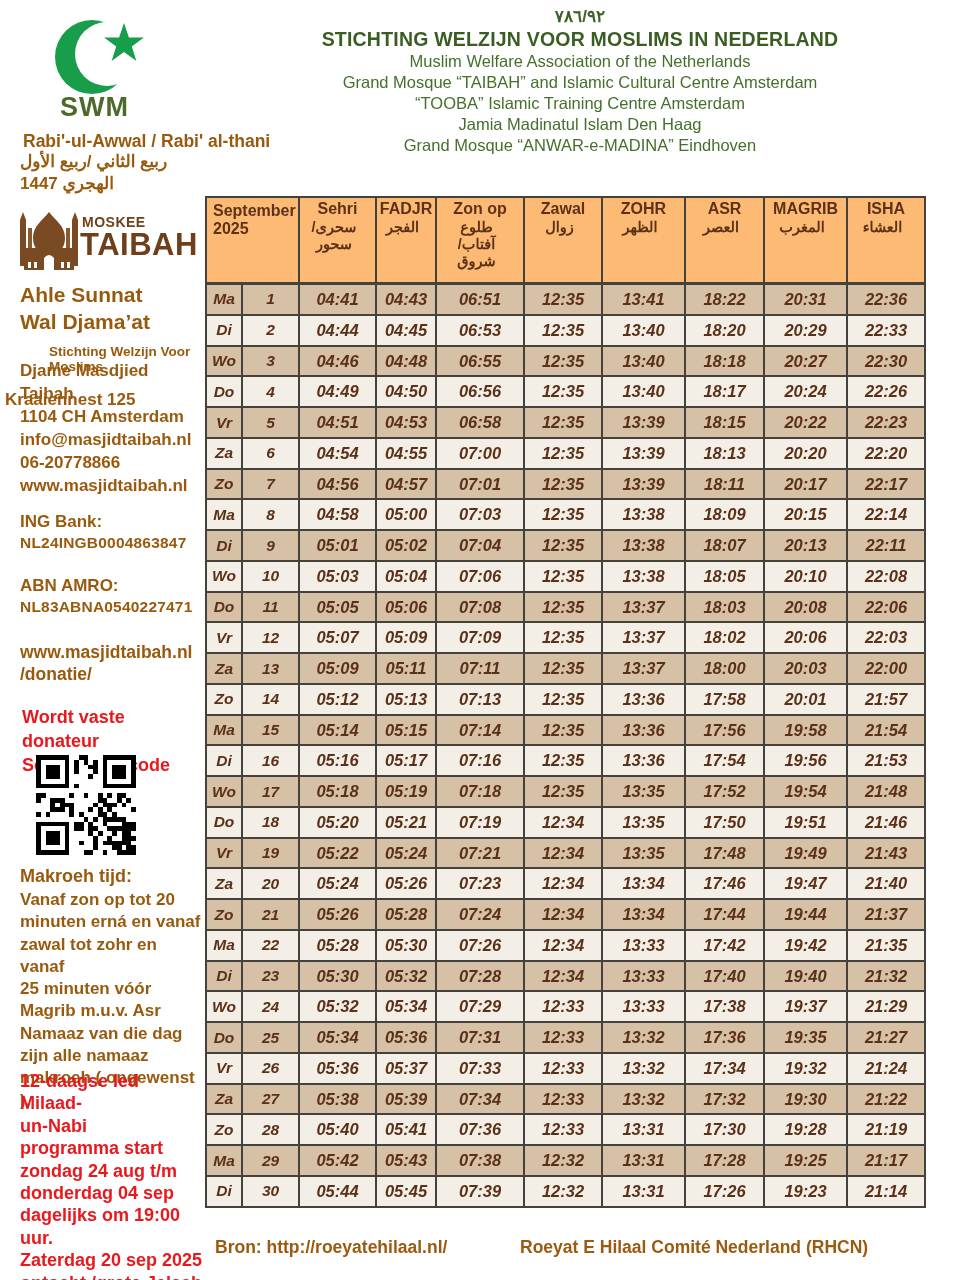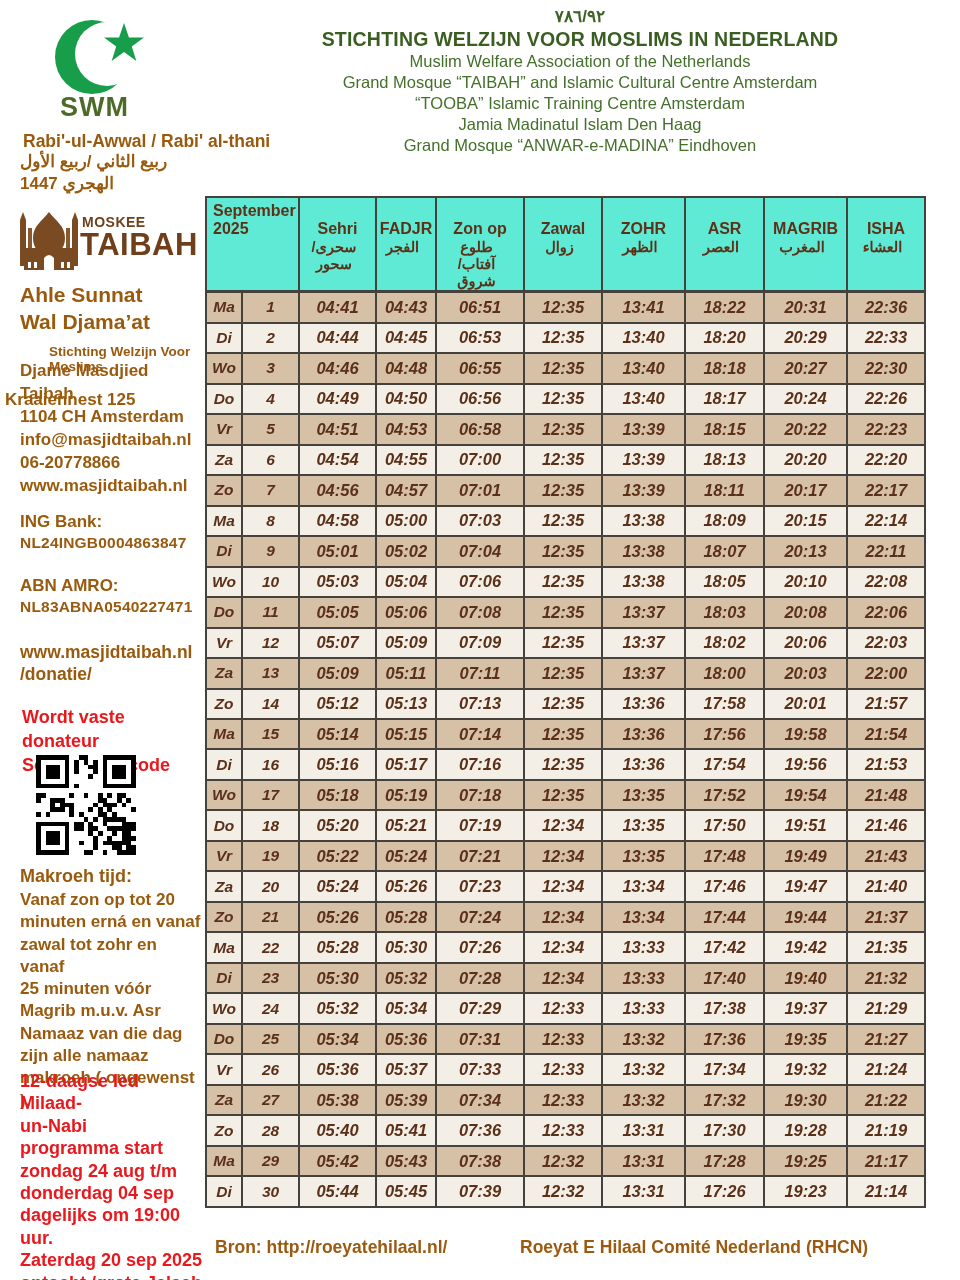--- a/index.html
+++ b/index.html
@@ -35,23 +35,23 @@
   
   .mosque-logo{position:absolute;left:18px;top:206px;width:170px;height:72px;}
   .mosque-logo svg{position:absolute;left:0;top:0;}
   .moskee-word{position:absolute;left:64px;top:8px;font-size:14px;font-weight:bold;color:#6f3f1b;letter-spacing:.5px;}
   .taibah-word{position:absolute;left:62px;top:21px;font-size:31px;font-weight:bold;color:#6f3f1b;letter-spacing:.5px;}
 
   
   .ptable{position:absolute;left:205px;top:196px;width:719px;height:1012px;
           border-collapse:collapse;table-layout:fixed;background:#c9b396;}
   .ptable th,.ptable td{border:2px solid #45413c;padding:0;overflow:hidden;}
-  .ptable th{background:#5eead4;color:#5c3118;vertical-align:top;border-bottom:3px solid #45413c;height:80px;}
+  .ptable th{background:#fdba74;color:#5c3118;vertical-align:top;border-bottom:3px solid #45413c;height:80px;}
   .month-cell{font-size:16px;font-weight:bold;text-align:left;padding:4px 0 0 6px !important;}
-  .col-en{font-size:16px;font-weight:bold;padding-top:22px;text-align:center;}
+  .col-en{font-size:16px;font-weight:bold;padding-top:2px;text-align:center;}
   .col-ar{font-size:14.5px;font-weight:bold;text-align:center;direction:rtl;line-height:17px;padding:1px 10px 0 3px;}
   .ptable td{color:#5b3018;font-weight:bold;font-style:italic;text-align:center;font-size:16.5px;}
   tr.tan td{background:#d6c1a7;}
   tr.light td{background:#f3efe6;}
   td.day{font-size:15.5px;}
   td.date{font-size:15.5px;}
 
   
   .footer-src{position:absolute;left:215px;top:1237px;font-size:17.5px;font-weight:bold;color:#9b5a10;}
   .footer-com{position:absolute;left:520px;top:1237px;font-size:17.5px;font-weight:bold;color:#9b5a10;}

